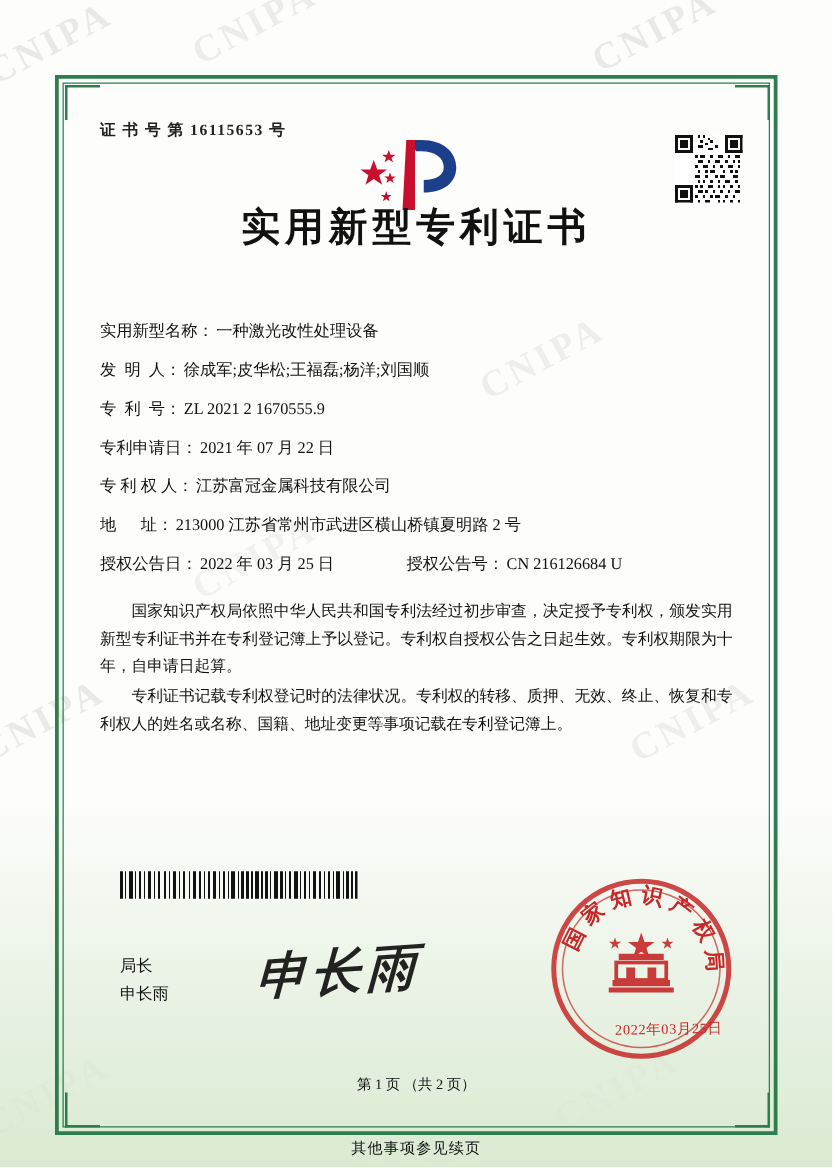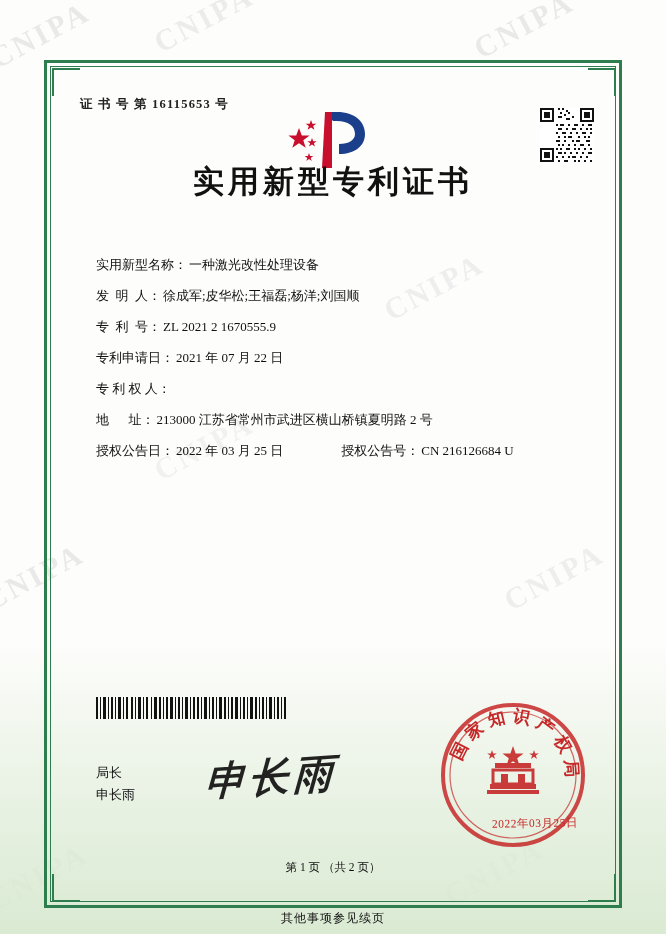--- a/index.html
+++ b/index.html
@@ -133,21 +133,20 @@
     letter-spacing: 4px;
     color: #111;
     font-family: "Liberation Serif", "DejaVu Serif", serif;
   }
 
   .fields {
     margin-top: 46px;
     font-size: 13px;
     line-height: 31px;
     color: #111;
-    margin-left: 16px;
   }
   .field-row {
     display: flex;
     align-items: baseline;
   }
   .field-label {
     white-space: pre;
     flex: 0 0 auto;
   }
   .field-value {
@@ -392,36 +391,41 @@
         <span class="field-value">ZL 2021 2 1670555.9</span>
       </div>
 
       <div class="field-row">
         <span class="field-label">专利申请日：</span>
         <span class="field-value">2021 年 07 月 22 日</span>
       </div>
 
       <div class="field-row">
         <span class="field-label">专 利 权 人：</span>
+        <span class="field-value">江苏富冠金属科技有限公司</span>
       </div>
 
       <div class="field-row">
         <span class="field-label">地      址：</span>
         <span class="field-value">213000 江苏省常州市武进区横山桥镇夏明路 2 号</span>
       </div>
 
       <div class="field-row dual">
         <span class="field-label">授权公告日：</span>
         <span class="field-value">2022 年 03 月 25 日</span>
         <span class="field-label2">授权公告号：</span>
         <span class="field-value">CN 216126684 U</span>
       </div>
 
     </div>
 
+    <div class="paragraphs">
+      <p>国家知识产权局依照中华人民共和国专利法经过初步审查，决定授予专利权，颁发实用新型专利证书并在专利登记簿上予以登记。专利权自授权公告之日起生效。专利权期限为十年，自申请日起算。</p>
+      <p>专利证书记载专利权登记时的法律状况。专利权的转移、质押、无效、终止、恢复和专利权人的姓名或名称、国籍、地址变更等事项记载在专利登记簿上。</p>
+    </div>
 
   </div>
 
   <div class="barcode">
     <svg width="190" height="22" viewBox="0 0 190 22" shape-rendering="crispEdges">
       <g fill="#111111">
         <rect x="0" y="0" width="2" height="22"></rect>
           <rect x="4" y="0" width="1" height="22"></rect>
         <rect x="7" y="0" width="3" height="22"></rect>
           <rect x="12" y="0" width="1" height="22"></rect>

